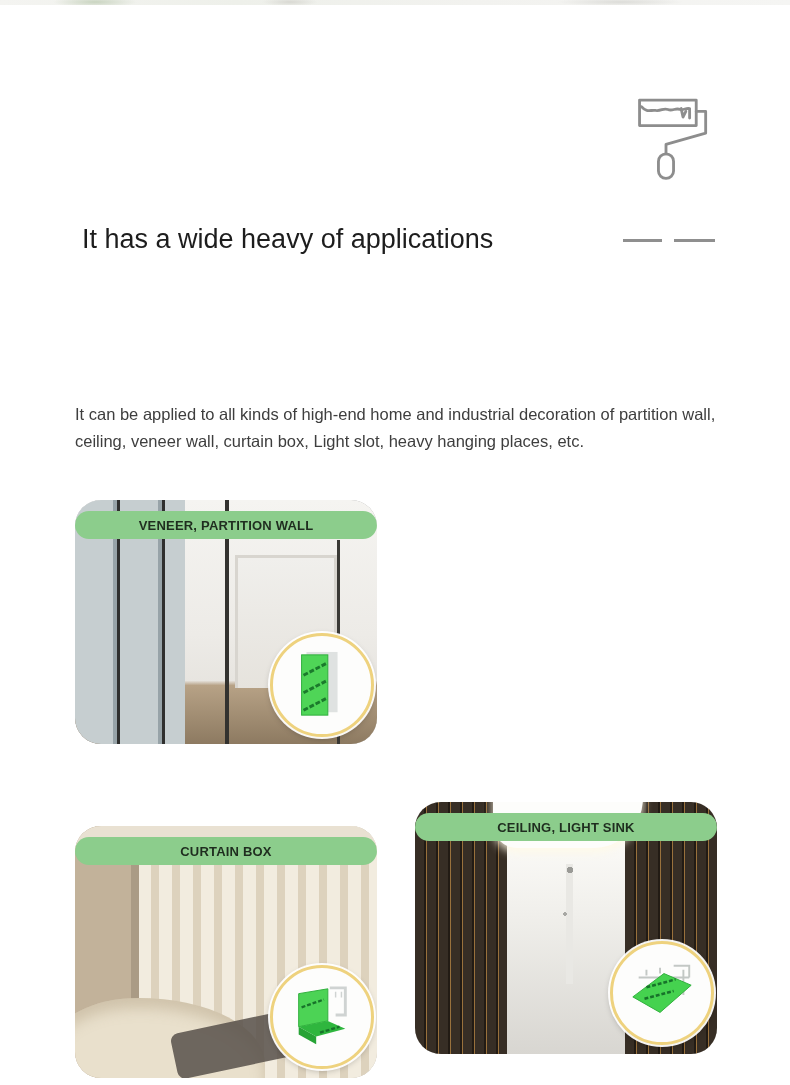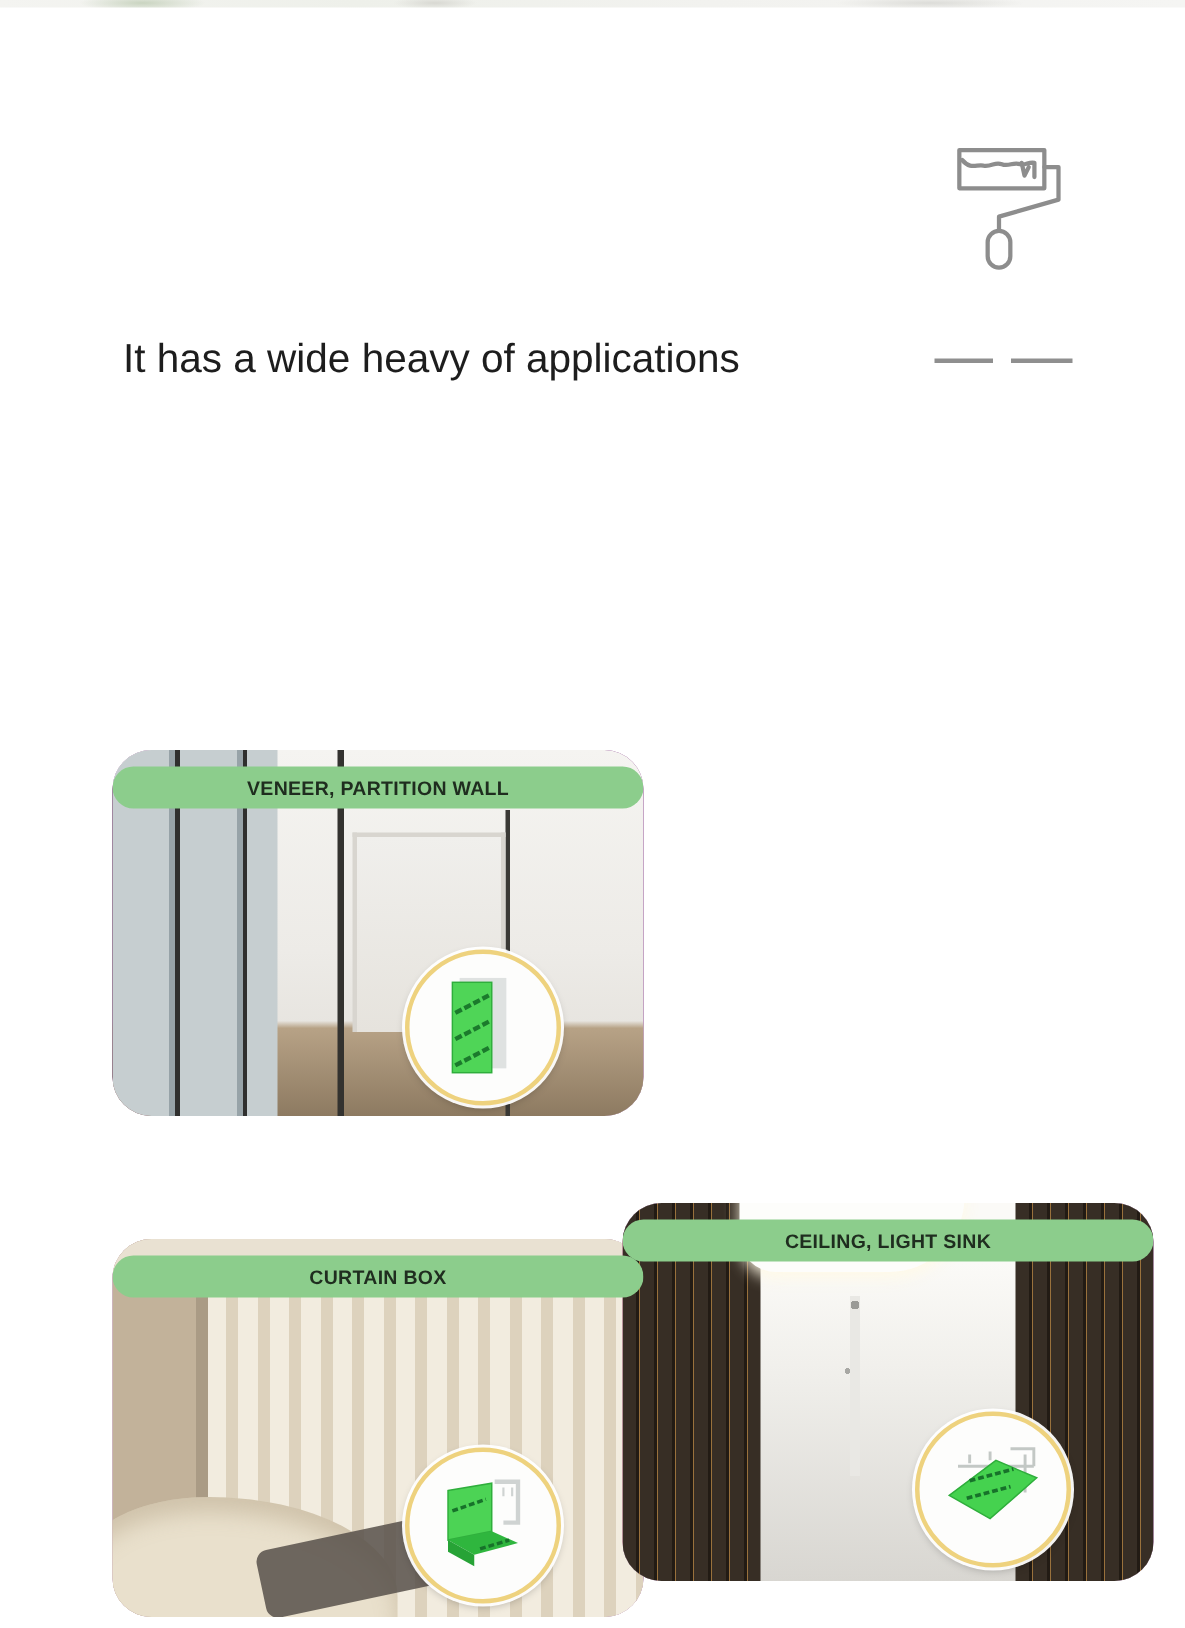--- a/index.html
+++ b/index.html
@@ -18,22 +18,22 @@
   .subtitle{position:absolute;left:82px;top:224px;font-size:27px;color:#1d1d1d;}
   
   .roller{position:absolute;left:632px;top:96px;}
   .dash{position:absolute;height:3px;background:#8f8f8f;top:239px;}
   .dash.d1{left:623px;width:39px;}
   .dash.d2{left:674px;width:41px;}
   
   .intro{position:absolute;left:75px;top:401px;width:650px;font-size:16.5px;
          line-height:27px;color:#3e3e3e;}
   
-  .card{position:absolute;width:354px;border-radius:26px;overflow:hidden;
-        background:#701a75;}
+  .card{position:absolute;width:302px;border-radius:26px;overflow:hidden;
+        background:#a3a3a3;}
   .card.c1{left:75px; top:500px;height:244px;}
   .card.c2{left:415px;top:500px;height:244px;}
   .card.c3{left:75px; top:790px;height:252px;margin-top:36px;}
   .card.c4{left:415px;top:802px;height:252px;}
   .photo{position:absolute;inset:0;}
   .banner{position:absolute;left:0;right:0;top:11px;height:28px;border-radius:14px;
           background:#8ccd8c;display:flex;align-items:center;justify-content:center;z-index:3;}
   .banner span{font-size:13px;font-weight:bold;color:#1f2d1f;letter-spacing:.2px;white-space:nowrap;}
   .inset{position:absolute;width:98px;height:98px;border-radius:50%;background:#fdfdfc;
          border:3px solid #eed27e;box-shadow:0 0 0 2px rgba(255,255,255,.95),0 2px 6px rgba(0,0,0,.25);
@@ -99,20 +99,21 @@
       <path d="M52 13 l2 9 l3 -6"></path>
       <path d="M68 16 h10 v23 l-42 12 v10"></path>
       <rect x="28" y="61" width="16" height="26" rx="8"></rect>
     </svg>
   </div>
 
   <div class="subtitle">It has a wide heavy of applications</div>
   <div class="dash d1"></div>
   <div class="dash d2"></div>
 
+  <div class="intro">It can be applied to all kinds of high-end home and industrial decoration of partition wall, ceiling, veneer wall, curtain box, Light slot, heavy hanging places, etc.</div>
 
   <div class="card c1">
     <div class="photo p1"></div>
     <div class="banner">
       <span>VENEER, PARTITION WALL</span>
     </div>
     <div class="inset">
       <svg width="70" height="80" viewBox="0 0 72 80">
         <rect x="20" y="6" width="32" height="62" fill="#dfe2e1"></rect>
         <rect x="30" y="10" width="6" height="18" fill="#c2c7c6"></rect>

